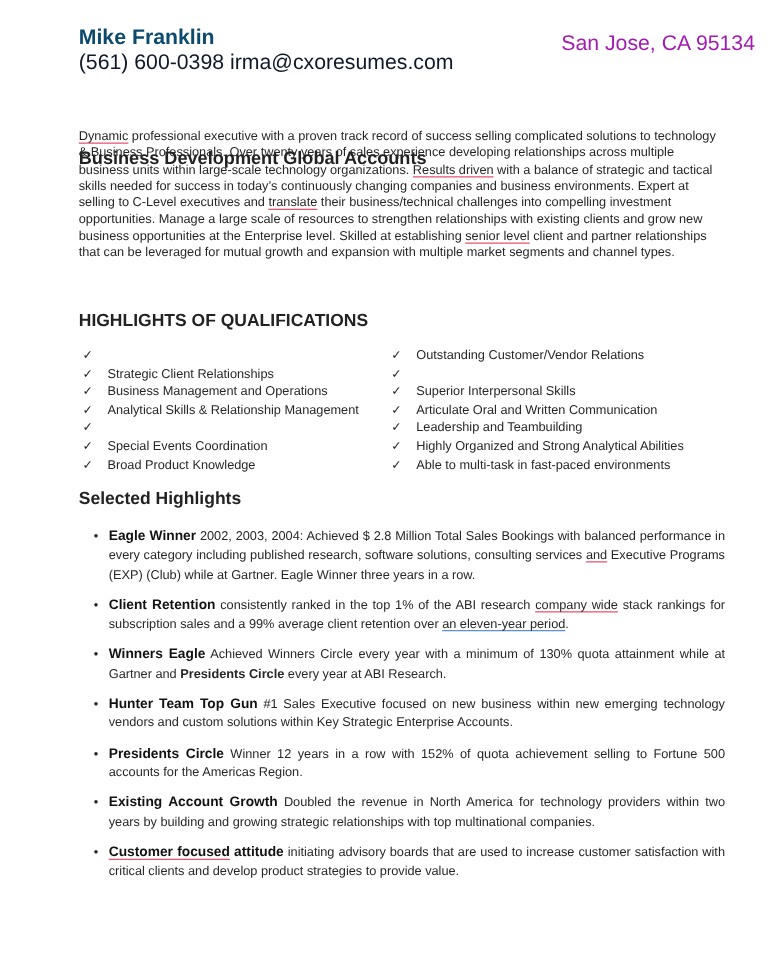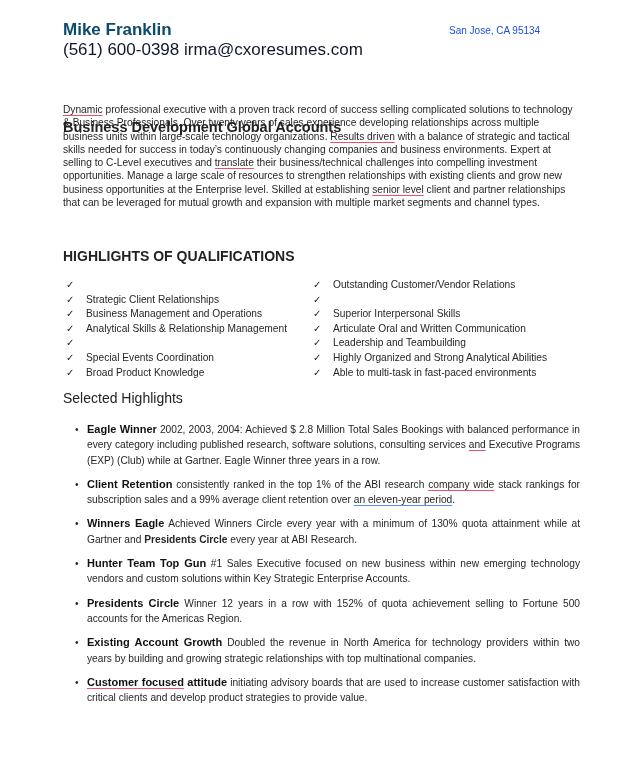--- a/index.html
+++ b/index.html
@@ -1,32 +1,32 @@
 <!DOCTYPE html>
 <html><head>
 <meta charset="utf-8">
 <style>
   html, body { margin: 0; padding: 0; background: #ffffff; }
   body { width: 625px; height: 783px; position: relative; overflow: hidden;
          font-family: "Liberation Sans", sans-serif; color: #222; }
   .page { position: absolute; left: 0; top: 0; width: 625px; height: 783px; background: #fff; }
   .name { position: absolute; left: 63px; top: 20px; font-size: 17px; font-weight: bold; color: #0c4a6e; }
-  .location { position: absolute; left: 449px; top: 25px; font-size: 10px; color: #1d4ed8; }
+  .location { position: absolute; left: 449px; top: 25px; font-size: 17px; color: #a21caf; }
   .contact { position: absolute; left: 63px; top: 40px; font-size: 17px; color: #0f172a; }
   .title { position: absolute; left: 63px; top: 71px; font-size: 14.5px; font-weight: bold; color: #222; margin-top: 48px; }
   .summary { position: absolute; left: 63px; top: 103px; width: 515px; font-size: 10.2px; line-height: 13.3px; color: #262626; text-align: left; }
   .sq { text-decoration: underline; text-decoration-color: #e8526e; text-underline-offset: 2px; }
   .sq-blue { text-decoration: underline; text-decoration-color: #5a8ee8; text-underline-offset: 2px; }
   .h-quals { position: absolute; left: 63px; top: 248px; font-size: 14px; font-weight: bold; color: #222; }
   .quals { position: absolute; top: 278px; font-size: 10.2px; line-height: 14.6px; color: #262626; list-style: none; margin: 0; padding: 0; }
   .quals.left { left: 66px; }
   .quals.right { left: 313px; }
   .quals li { display: flex; }
   .quals .chk { width: 20px; color: #222; font-size: 10px; }
-  .h-sel { position: absolute; left: 63px; top: 390px; font-size: 14px; font-weight: normal; color: #222; }
+  .h-sel { position: absolute; left: 63px; top: 390px; font-size: 14px; font-weight: bold; color: #222; }
   .highlights { position: absolute; left: 75px; top: 422px; width: 505px; margin: 0; padding: 0; list-style: none; font-size: 10.2px; line-height: 15.3px; color: #262626; }
   .highlights li { position: relative; padding-left: 12px; margin-bottom: 9px; text-align: justify; }
   .highlights li .bullet { position: absolute; left: 0; top: 0; }
   .highlights .lead { font-weight: bold; font-size: 11px; color: #111; margin-top: 16px; }
   .highlights .bold-inline { font-weight: bold; }
 </style>
 </head>
 <body>
 
 <div class="page">

